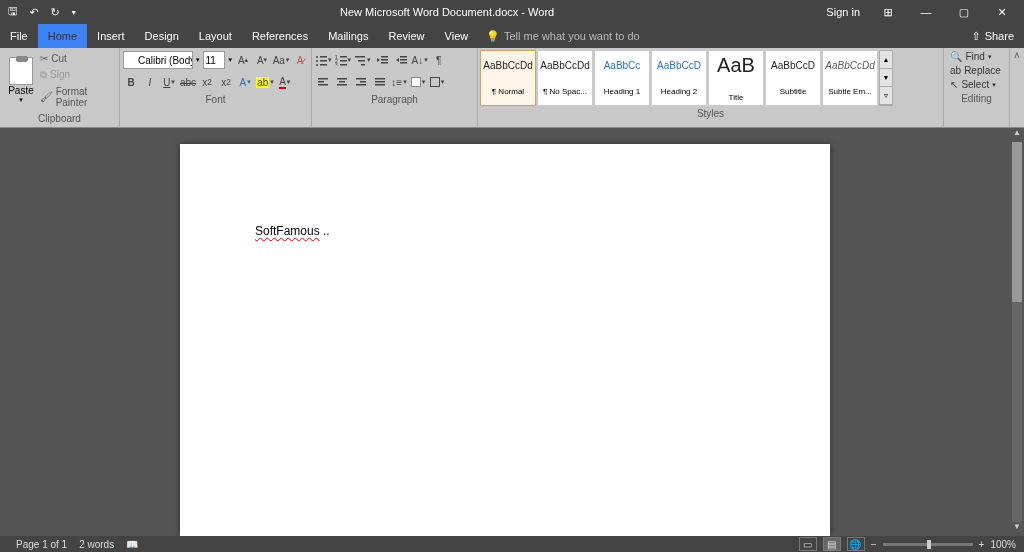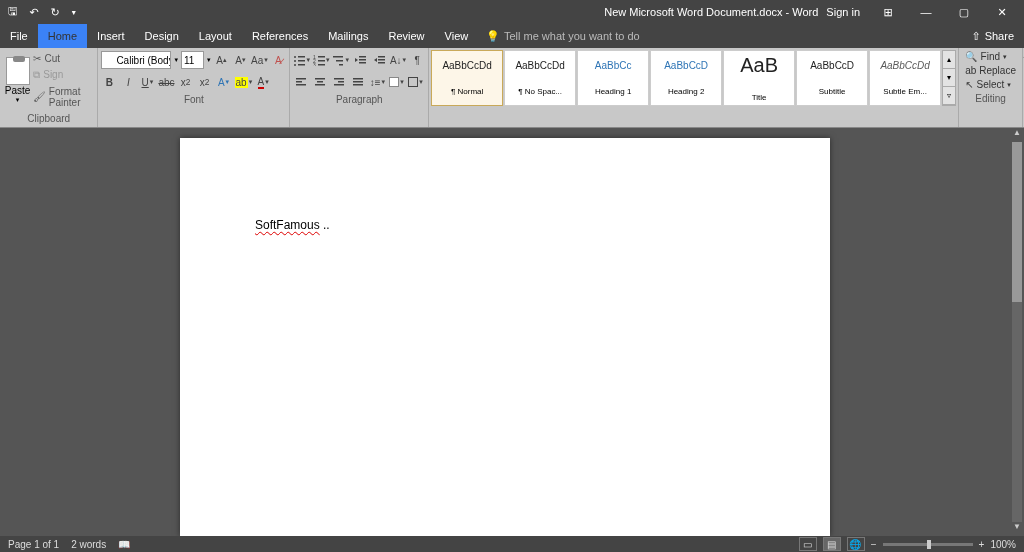--- a/index.html
+++ b/index.html
@@ -1,20 +1,20 @@
 <!DOCTYPE html>
 <html><head>
 <meta charset="utf-8">
 <style>
 * { margin: 0; padding: 0; box-sizing: border-box; font-family: "Segoe UI", Arial, sans-serif; }
 body { width: 1024px; height: 552px; overflow: hidden; background: #444; position: relative; }
 .titlebar { height: 24px; background: #444; color: #fff; display: flex; align-items: center; font-size: 11px; }
 .tb-left { display: flex; gap: 12px; padding-left: 8px; align-items: center; }
 .tb-left span { cursor: pointer; }
-.tb-center { flex: 1; text-align: right; }
+.tb-center { flex: 1; text-align: center; }
 .tb-right { display: flex; align-items: center; gap: 2px; padding-right: 4px; }
 .tb-btn { width: 36px; height: 24px; display: flex; align-items: center; justify-content: center; }
 .menubar { height: 24px; background: #444; display: flex; align-items: center; font-size: 11px; color: #fff; }
 .tab { padding: 0 10px; height: 24px; line-height: 24px; cursor: pointer; }
 .tab.active { background: #3b82f6; color: #333; }
 .tab.file { background: transparent; }
 .tellme { color: #bbb; display: flex; align-items: center; gap: 4px; margin-left: 8px; }
 .share { margin-left: auto; margin-right: 10px; display: flex; align-items: center; gap: 4px; }
 .ribbon { height: 80px; background: #c8c8c8; display: flex; border-bottom: 1px solid #888; }
 .rgroup { border-right: 1px solid #aaa; display: flex; flex-direction: column; }
@@ -28,40 +28,40 @@
 .clip-right div { display: flex; align-items: center; gap: 3px; }
 .font-body { display: flex; flex-direction: column; gap: 4px; padding: 3px; }
 .font-row { display: flex; align-items: center; gap: 3px; }
 select, .combo { font-size: 10px; height: 18px; border: 1px solid #999; background: #fff; }
 .combo.font { width: 70px; padding-left:14px; display:flex; align-items:center; }
 .combo.size { width: 26px; padding-left:2px; display:flex; align-items:center; }
 .ibtn { min-width: 16px; height: 18px; display: flex; align-items: center; justify-content: center; font-size: 10px; color: #444; cursor: pointer; }
 .ibtn svg { display: block; }
 .para-body { display: flex; flex-direction: column; gap: 4px; padding: 3px; }
 .styles-body { display: flex; padding: 2px; gap: 1px; }
-.style-item { width: 72px; height: 56px; background: #fff; border: 1px solid #ccc; display: flex; flex-direction: column; align-items: center; justify-content: center; font-size: 8px; cursor: pointer; gap: 12px; }
+.style-item { width: 56px; height: 56px; background: #fff; border: 1px solid #ccc; display: flex; flex-direction: column; align-items: center; justify-content: center; font-size: 8px; cursor: pointer; gap: 12px; }
 .style-item.sel { border: 1px solid #c9a959; background: #fdf6e8; }
 .style-prev { font-size: 10px; margin-bottom: 4px; color: #222; }
 .style-prev.blue { color: #2e74b5; }
 .style-prev.big { font-size: 20px; }
 .style-prev.italic { font-style: italic; color: #5a5a5a; }
 .style-more { width: 14px; display: flex; flex-direction: column; border: 1px solid #aaa; background: #e3e3e3; }
 .style-more div { flex: 1; display:flex; align-items:center; justify-content:center; font-size:8px; border-bottom:1px solid #aaa; }
 .edit-body { display: flex; flex-direction: column; gap: 3px; padding: 3px 6px; font-size: 10px; color: #333; }
 .edit-body div { display: flex; align-items: center; gap: 3px; }
 .collapse { width: 14px; display:flex; align-items:flex-start; justify-content:center; font-size:10px; color:#555; padding-top:2px; }
 .workspace { position: absolute; top: 128px; bottom: 16px; left: 0; right: 14px; background: #555; overflow: hidden; display: flex; justify-content: center; }
-.page { width: 650px; background: #fff; margin-top: 10px; box-shadow: 0 0 6px rgba(0,0,0,0.5); padding: 80px 75px; font-size: 12px; color: #000; position: relative; }
+.page { width: 650px; background: #fff; margin-top: 16px; box-shadow: 0 0 6px rgba(0,0,0,0.5); padding: 80px 75px; font-size: 12px; color: #000; position: relative; }
 .spellerr { text-decoration: underline wavy #d00 1px; text-underline-offset: 2px; }
 .vscroll { position: absolute; top: 128px; bottom: 16px; right: 0; width: 14px; background: #555; }
 .vscroll .track { position:absolute; top:14px; bottom:14px; left:2px; right:2px; background:#666; }
 .vscroll .thumb { position:absolute; top:14px; left:2px; right:2px; height:160px; background:#999; }
 .vscroll .arr { position:absolute; left:0; right:0; height:14px; text-align:center; font-size:8px; color:#ccc; }
 .statusbar { position: absolute; bottom: 0; left: 0; right: 0; height: 16px; background: #444; color: #ddd; font-size: 10px; display: flex; align-items: center; }
-.sb-left { display: flex; gap: 12px; padding-left: 8px; }
+.sb-left { display: flex; gap: 12px; padding-left: 16px; }
 .sb-right { margin-left: auto; display: flex; align-items: center; gap: 6px; padding-right: 8px; }
 .view-btn { width: 18px; height: 14px; border: 1px solid #777; display:flex; align-items:center; justify-content:center; }
 .view-btn.active { background: #666; }
 .zoom-slider { width: 90px; height: 3px; background: #777; position: relative; }
 .zoom-slider .knob { position:absolute; left: 44px; top:-3px; width: 4px; height: 9px; background:#ccc; }
 .drop::after { content: "▾"; font-size: 7px; margin-left: 1px; }
 </style>
 </head>
 <body>
 
@@ -291,20 +291,21 @@
         <div class="style-item">
           <div class="style-prev italic">AaBbCcDd</div>
           <div>Subtle Em...</div>
         </div>
         <div class="style-more">
           <div>▴</div>
           <div>▾</div>
           <div>▿</div>
         </div>
       </div>
+    <div class="rgroup-label">Styles</div>
   </div>
 
   <div class="rgroup" style="width:66px;">
     <div class="edit-body">
       <div>
           <span>🔍</span>
           <span>Find</span>
           <span style="font-size:7px;">▾</span>
         </div>
       <div>

